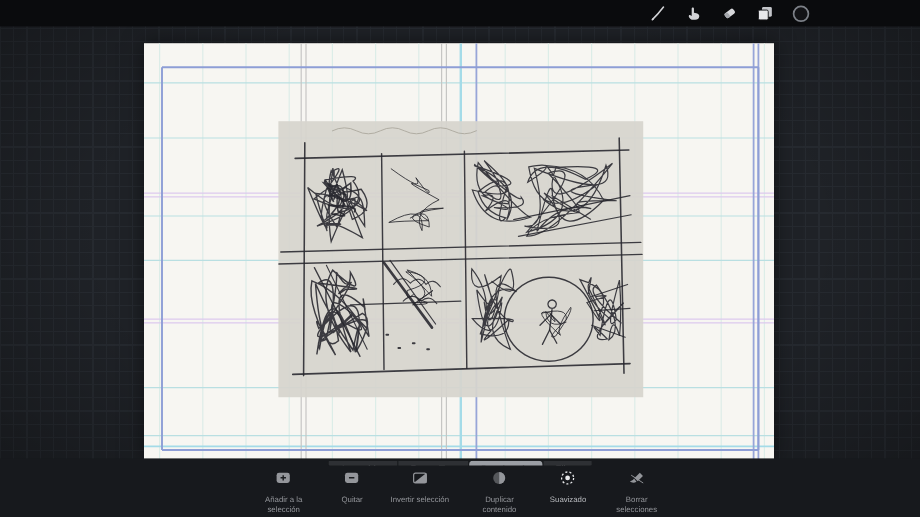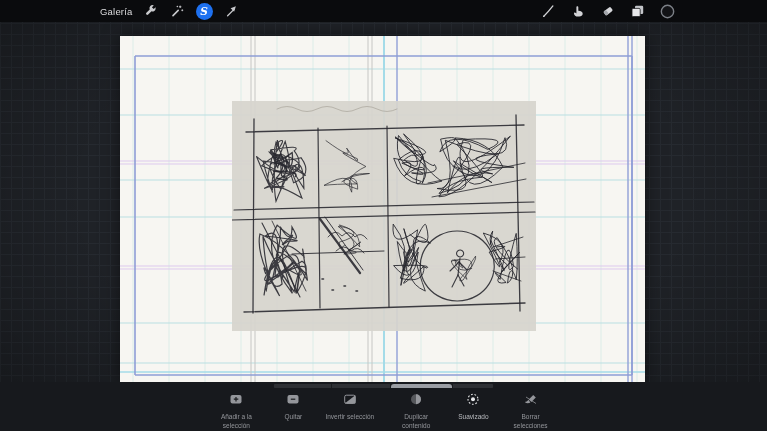--- a/index.html
+++ b/index.html
@@ -39,41 +39,20 @@
   .action{display:flex;flex-direction:column;align-items:center;gap:3px;cursor:pointer;min-width:30px;}
   .action .alabel{font-size:6.5px;line-height:1.35;color:#94969b;text-align:center;max-width:50px;}
   .action.active .alabel{color:#b9bbbf;}
 </style>
 </head>
 <body>
 
 <div class="screen">
 
   <div class="topbar">
-    <div class="tb-left">
-      <span class="gallery">Galería</span>
-      <span class="tbicon">
-        <svg width="14" height="14" viewBox="0 0 14 14">
-          <path d="M11.6,4.4a3.1,3.1,0,0,1-4.1,2.9L4.2,10.6a1.25,1.25,0,0,1-1.8-1.8L5.7,5.5A3.1,3.1,0,0,1,9.8,1.4L7.9,3.3l1.8,1.8,1.9-1.9A3.1,3.1,0,0,1,11.6,4.4Z" fill="#c9cacd"></path>
-        </svg>
-      </span>
-      <span class="tbicon">
-        <svg width="14" height="14" viewBox="0 0 14 14">
-          <path d="M3,11.6 L8.2,6.4" stroke="#c9cacd" stroke-width="1.6" stroke-linecap="round"></path>
-          <path d="M10.2,1.6 v2.4 M9,2.8 h2.4 M12.3,5.4 v1.8 M11.4,6.3 h1.8 M7.4,1.8 v1.4 M6.7,2.5 h1.4" stroke="#c9cacd" stroke-width="0.9"></path>
-        </svg>
-      </span>
-      <span class="selcircle" style="background:#1e71f0">S</span>
-      <span class="tbicon">
-        <svg width="14" height="14" viewBox="0 0 14 14">
-          <path d="M3.6,11.8 L10,5.4" stroke="#c8c9cc" stroke-width="1.3" stroke-linecap="round"></path>
-          <path d="M11.9,2.3 L6.6,4.3 L10.1,7.8 Z" fill="#c8c9cc"></path>
-        </svg>
-      </span>
-    </div>
     <div class="tb-right">
       <span class="tbicon">
         <svg width="14" height="14" viewBox="0 0 14 14">
           <path d="M2.6,12.4 C5.6,9.6 8.6,6.2 11.9,1.9" stroke="#d2d3d6" stroke-width="1.3" stroke-linecap="round"></path>
           <path d="M2.2,12.8 l1.8,-0.6 -1.1,-1.1 z" fill="#d2d3d6"></path>
         </svg>
       </span>
       <span class="tbicon">
         <svg width="14" height="14" viewBox="0 0 14 14">
           <path d="M5.4,12.4 c-1.9,-1 -2.8,-2.7 -2.3,-3.5 c.3,-.6 1.2,-.5 1.8,.1 l.5,.5 0,-6.3 c0,-1.4 1.9,-1.4 1.9,0 l0,3.5 c2.9,.2 4.7,1.3 4.4,3.2 c-.2,1.5 -1.5,2.5 -3.4,2.5 z" fill="#d2d3d6"></path>

